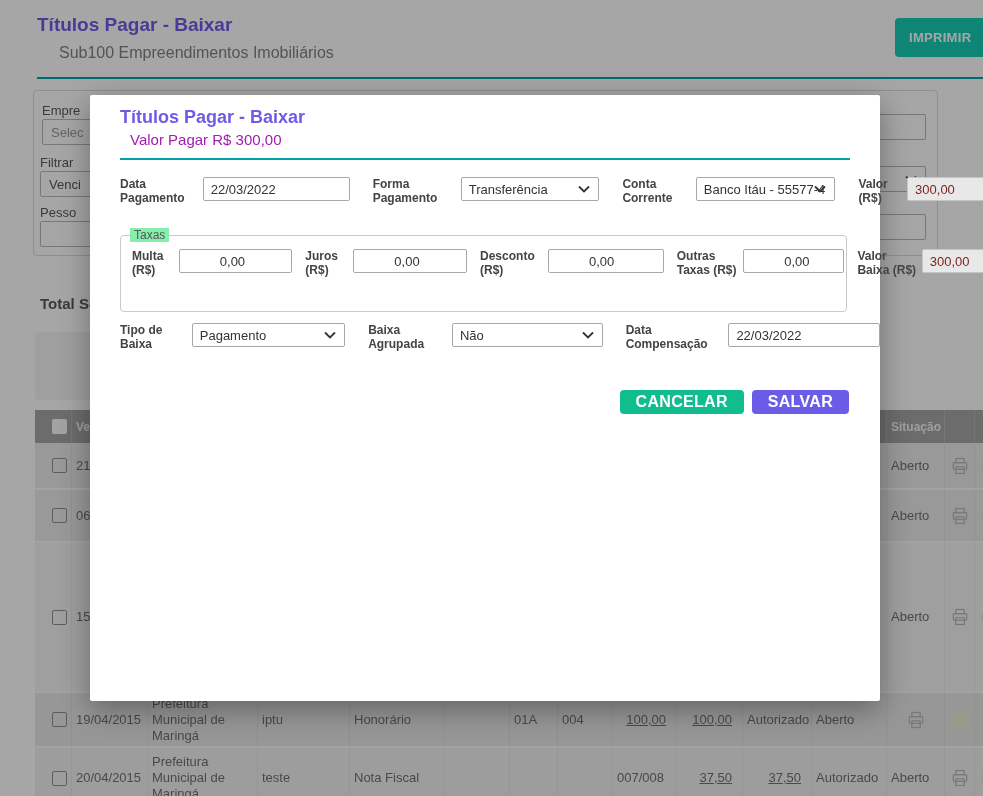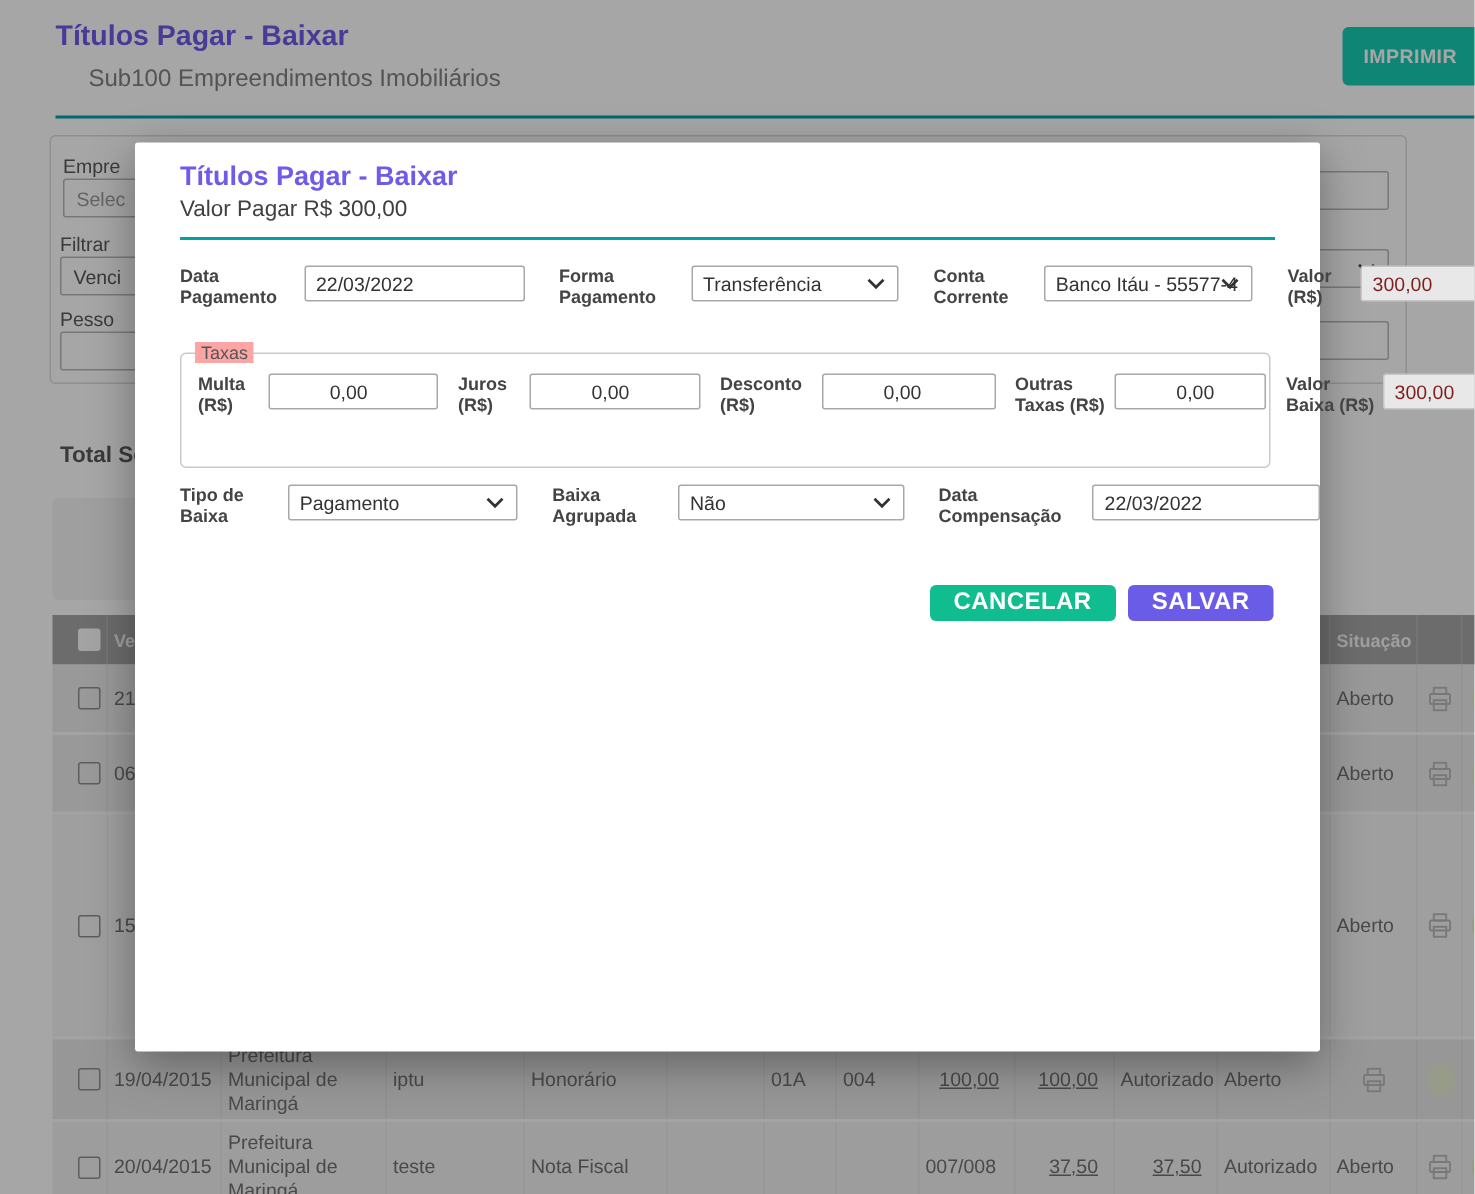--- a/index.html
+++ b/index.html
@@ -47,36 +47,36 @@
   .hcheck { width:15px; height:15px; background:#fafafa; border-radius:2px; margin-left:13px; }
   .rcheck { width:15px; height:15px; border:1px solid #8f8f8f; border-radius:2px; margin-left:13px; background:transparent; }
   .cell.center { justify-content:center; }
   .act-circle { width:22px; height:22px; border-radius:50%; background:#e9eed3; margin-left:2px; }
 
   
   .backdrop { position:absolute; inset:0; background:rgba(0,0,0,.35); z-index:5; }
   .modal { position:absolute; left:90px; top:95px; width:790px; height:606px; background:#fff;
            border-radius:2px; box-shadow:0 8px 30px rgba(0,0,0,.35); z-index:10; }
   .m-title { position:absolute; left:30px; top:12px; font-size:18px; font-weight:bold; color:#6e5be8; }
-  .m-sub   { position:absolute; left:30px; top:36px; font-size:15px; color:#404040; }
+  .m-sub   { position:absolute; left:40px; top:36px; font-size:15px; color:#a21caf; }
   .m-rule  { position:absolute; left:30px; width:730px; top:63px; height:2px; background:#00a2a8; }
 
   .m-row { position:absolute; left:30px; display:flex; gap:23px; }
   .m-row1 { top:82px; }
   .m-row3 { top:228px; }
   .fld { display:flex; flex-direction:row; }
   .fld .lbl { font-size:12px; font-weight:600; color:#444; margin-bottom:4px; }
   .ctrl { position:relative; height:24px; border:1px solid #a8a8a8; border-radius:2px; background:#fff;
           font-size:13px; color:#333; display:flex; align-items:center; padding:0 7px; }
   .ctrl.dis { background:#e8e8e8; color:#7f1d1d; border-color:#c6c6c6; }
   .w165{width:165px;} .w162{width:162px;} .w163{width:163px;} .w164{width:164px;} .w129{width:129px;padding-left:40px;} .w125{width:125px;}
 
   .taxas { position:absolute; left:30px; top:140px; width:727px; height:77px;
            border:1px solid #c9c9c9; border-radius:4px; }
-  .taxas .legend { position:absolute; top:-8px; left:9px; background:#fca5a5; padding:0 4px;
+  .taxas .legend { position:absolute; top:-8px; left:9px; background:#86efac; padding:0 4px;
                    font-size:12px; color:#555; }
   .taxas .inner { display:flex; gap:13px; padding:13px 11px 0 11px; }
 
   .m-btns { position:absolute; right:31px; top:295px; display:flex; gap:8px; }
   .btn { height:24px; border:none; border-radius:4px; color:#fff; font-weight:bold; font-size:16px;
          letter-spacing:.3px; padding:0 16px; }
   .btn-cancel { background:#10bd8e; }
   .btn-save   { background:#6b5ce7; }
 
   .printer-icon svg { display:block; }

